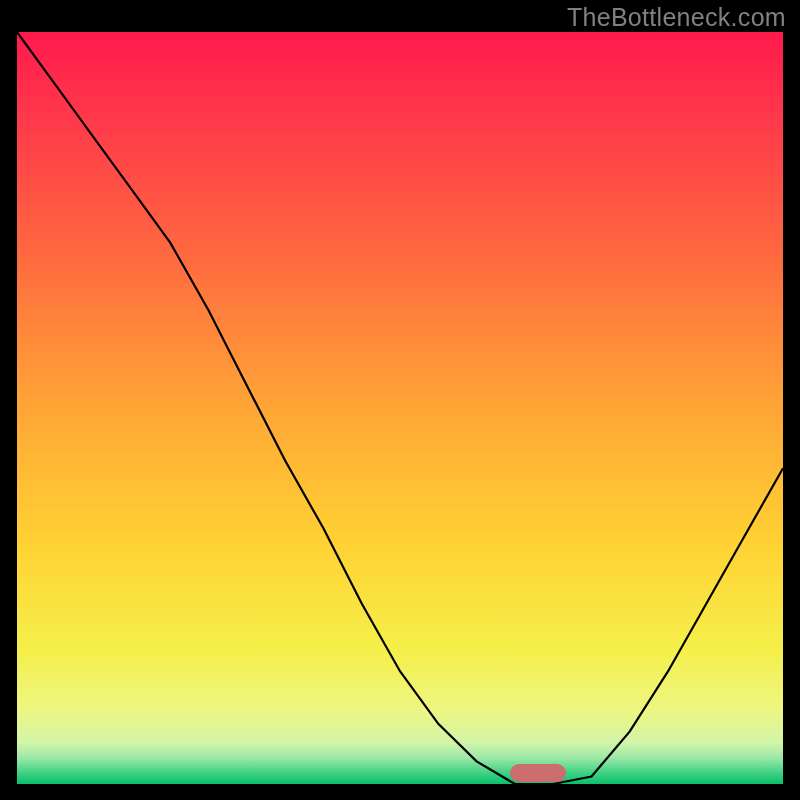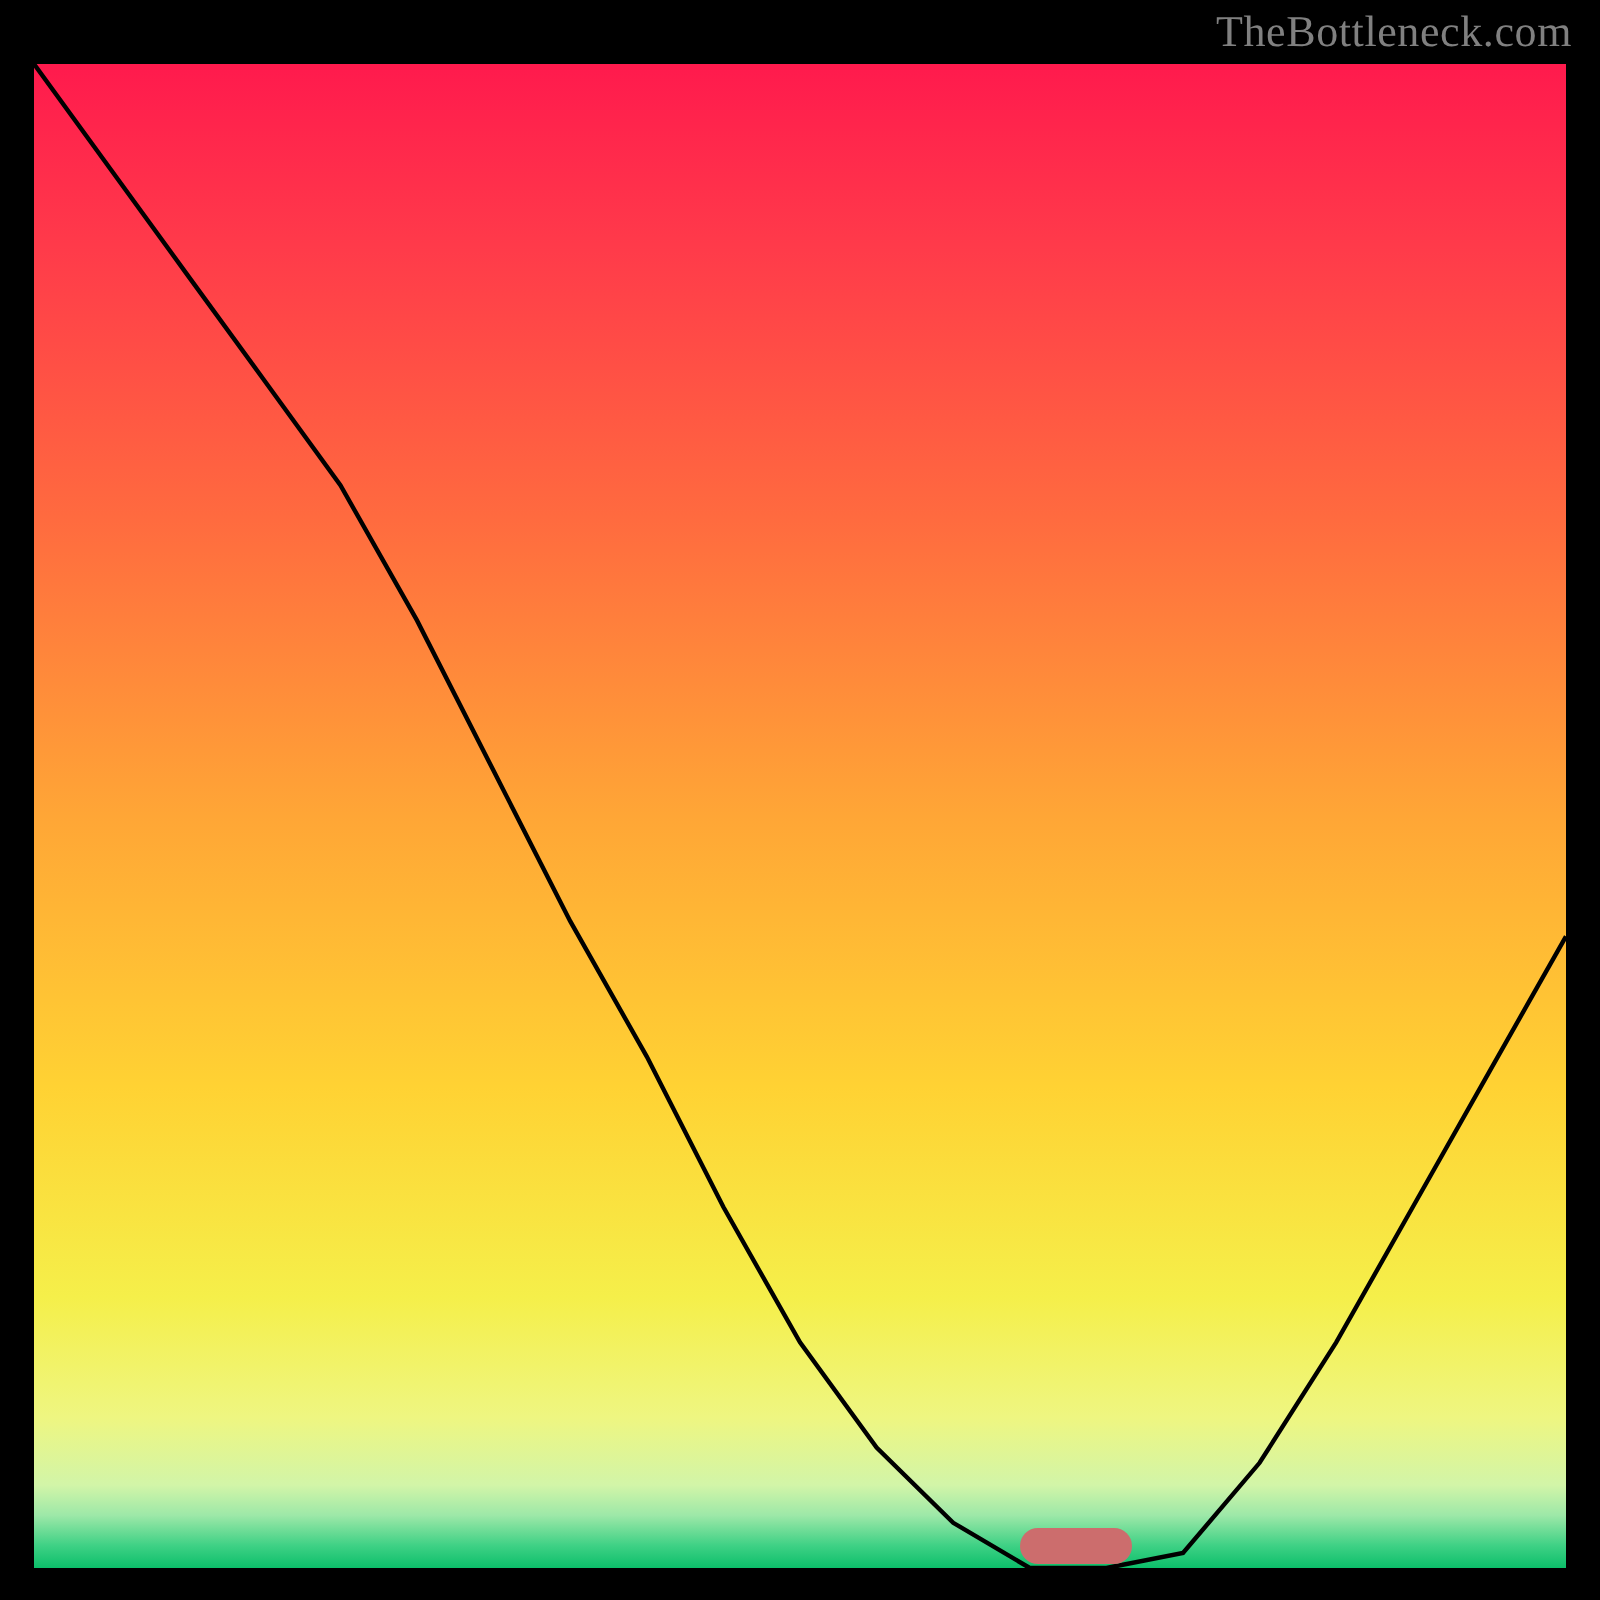--- a/index.html
+++ b/index.html
@@ -9,25 +9,24 @@
     background: #000;
     font-family: Arial, Helvetica, sans-serif;
     position: relative;
     overflow: hidden;
   }
   .watermark {
     position: absolute;
     top: 3px;
     right: 14px;
     color: #808080;
-    font-size: 22px;
+    font-size: 25px;
     font-weight: 400;
     z-index: 10;
     letter-spacing: 0.3px;
-    font-family: Liberation Serif, serif;
   }
   .plot-frame {
     position: absolute;
     left: 15px;
     top: 32px;
     width: 770px;
     height: 754px;
     background: #000;
   }
   .gradient-area {

